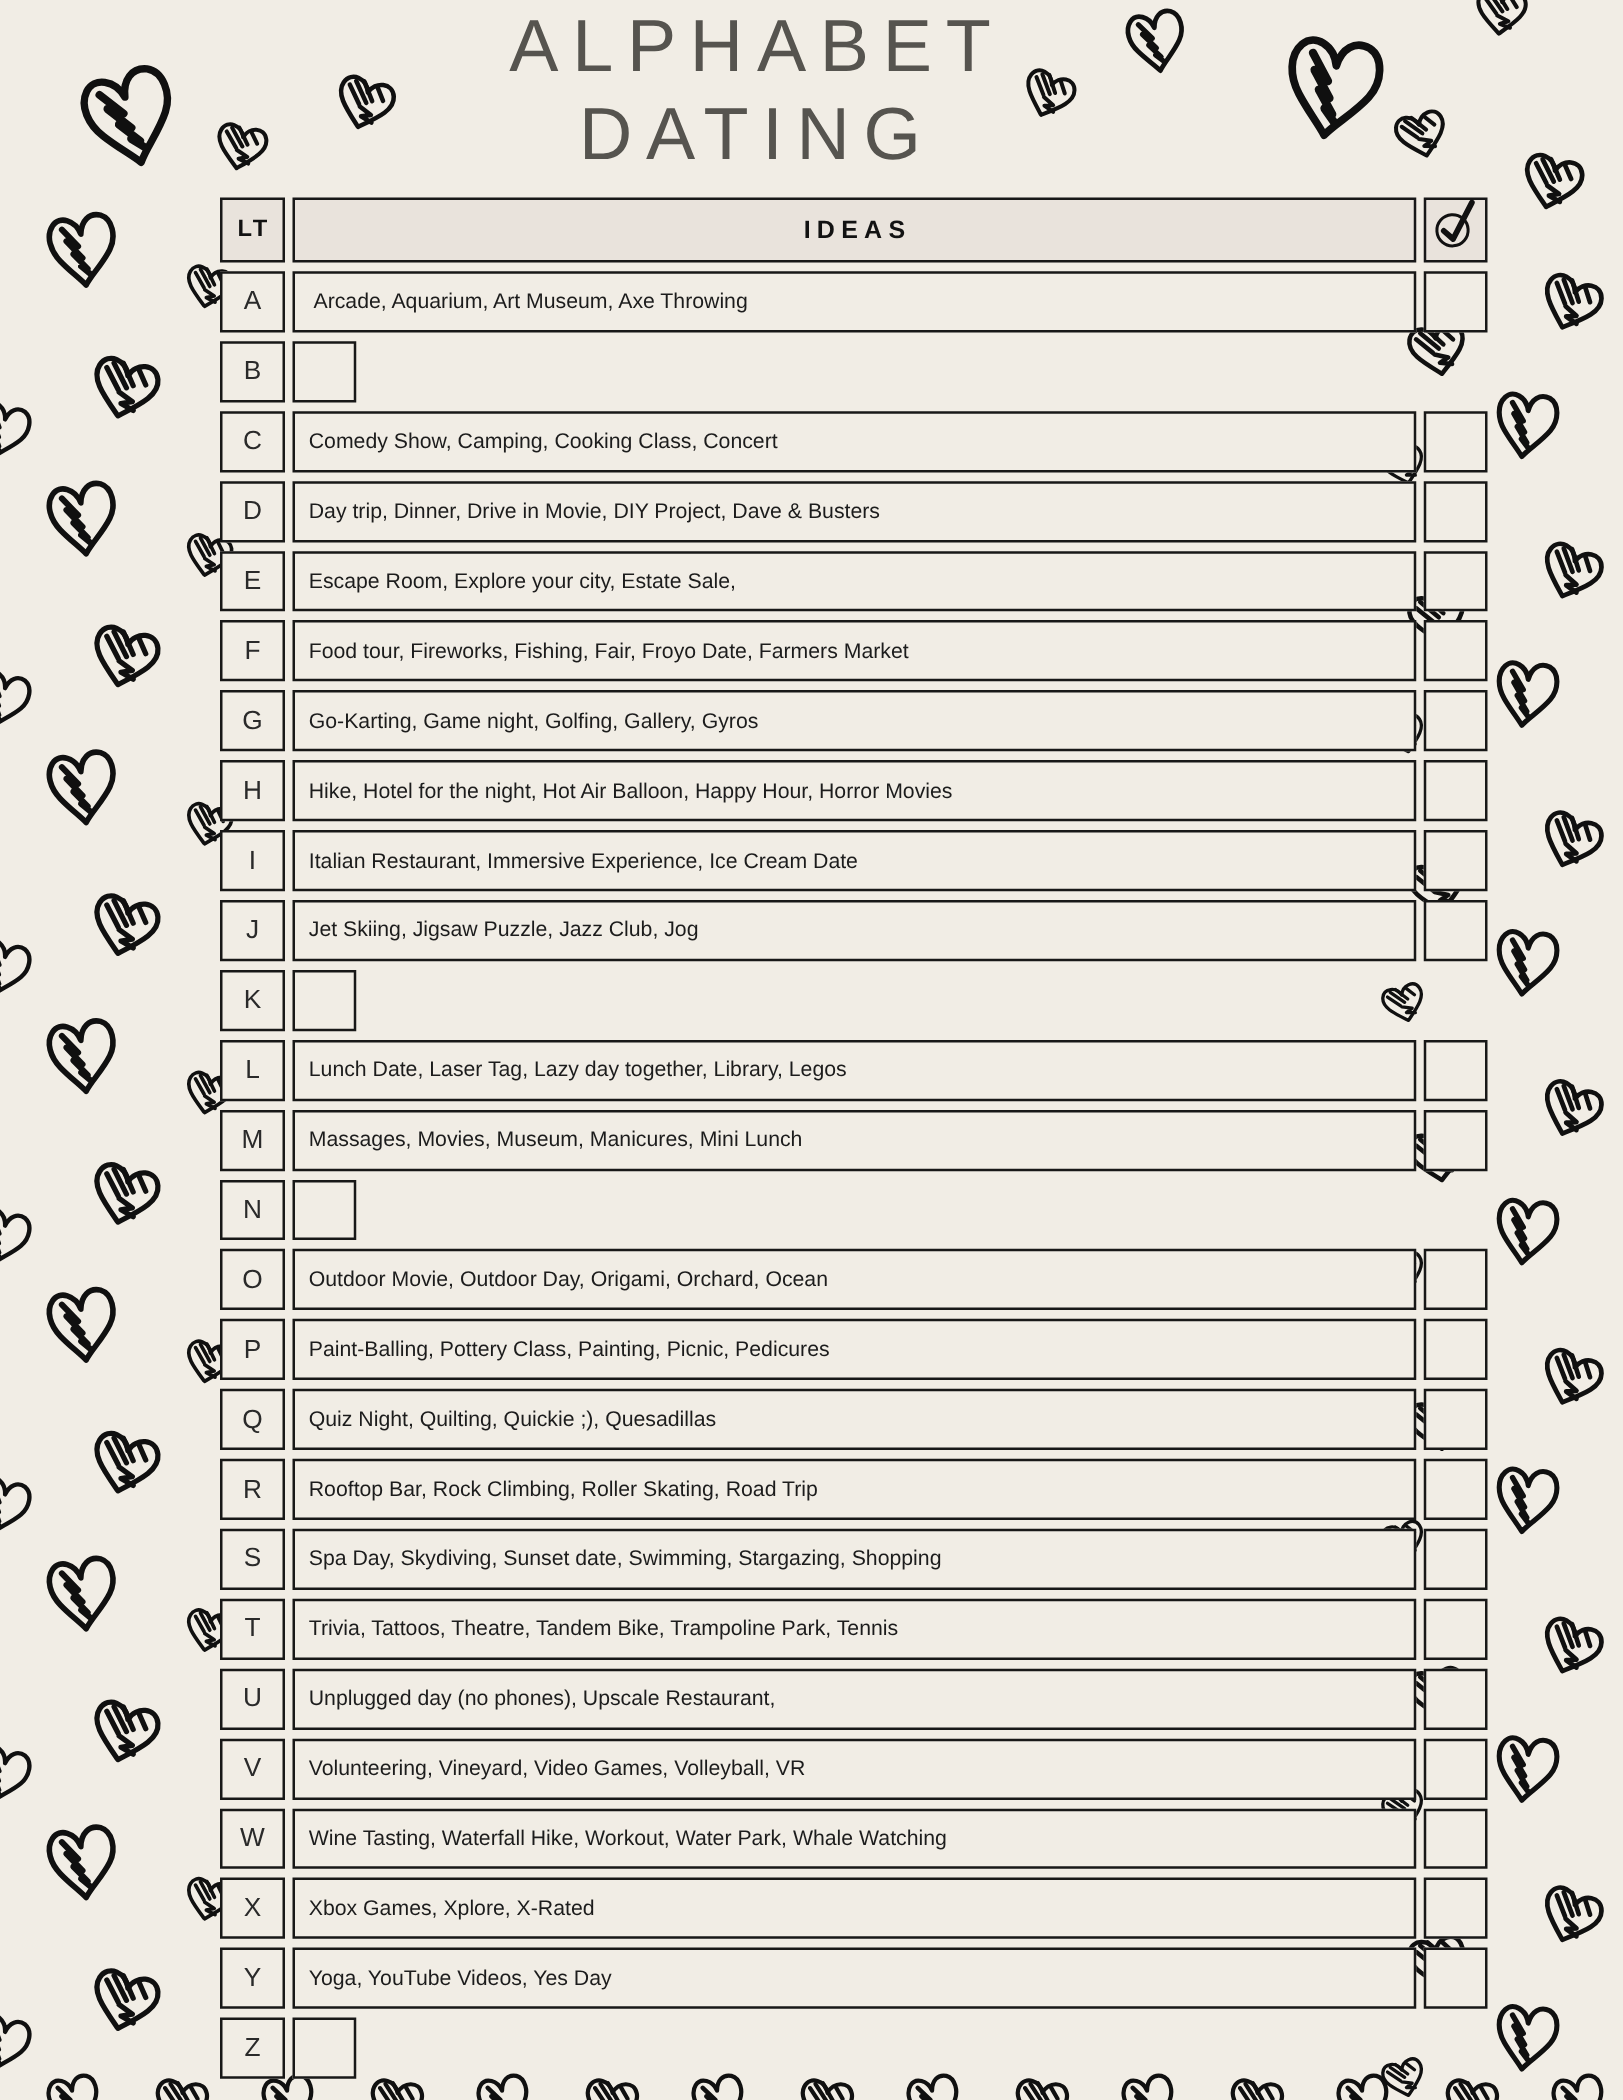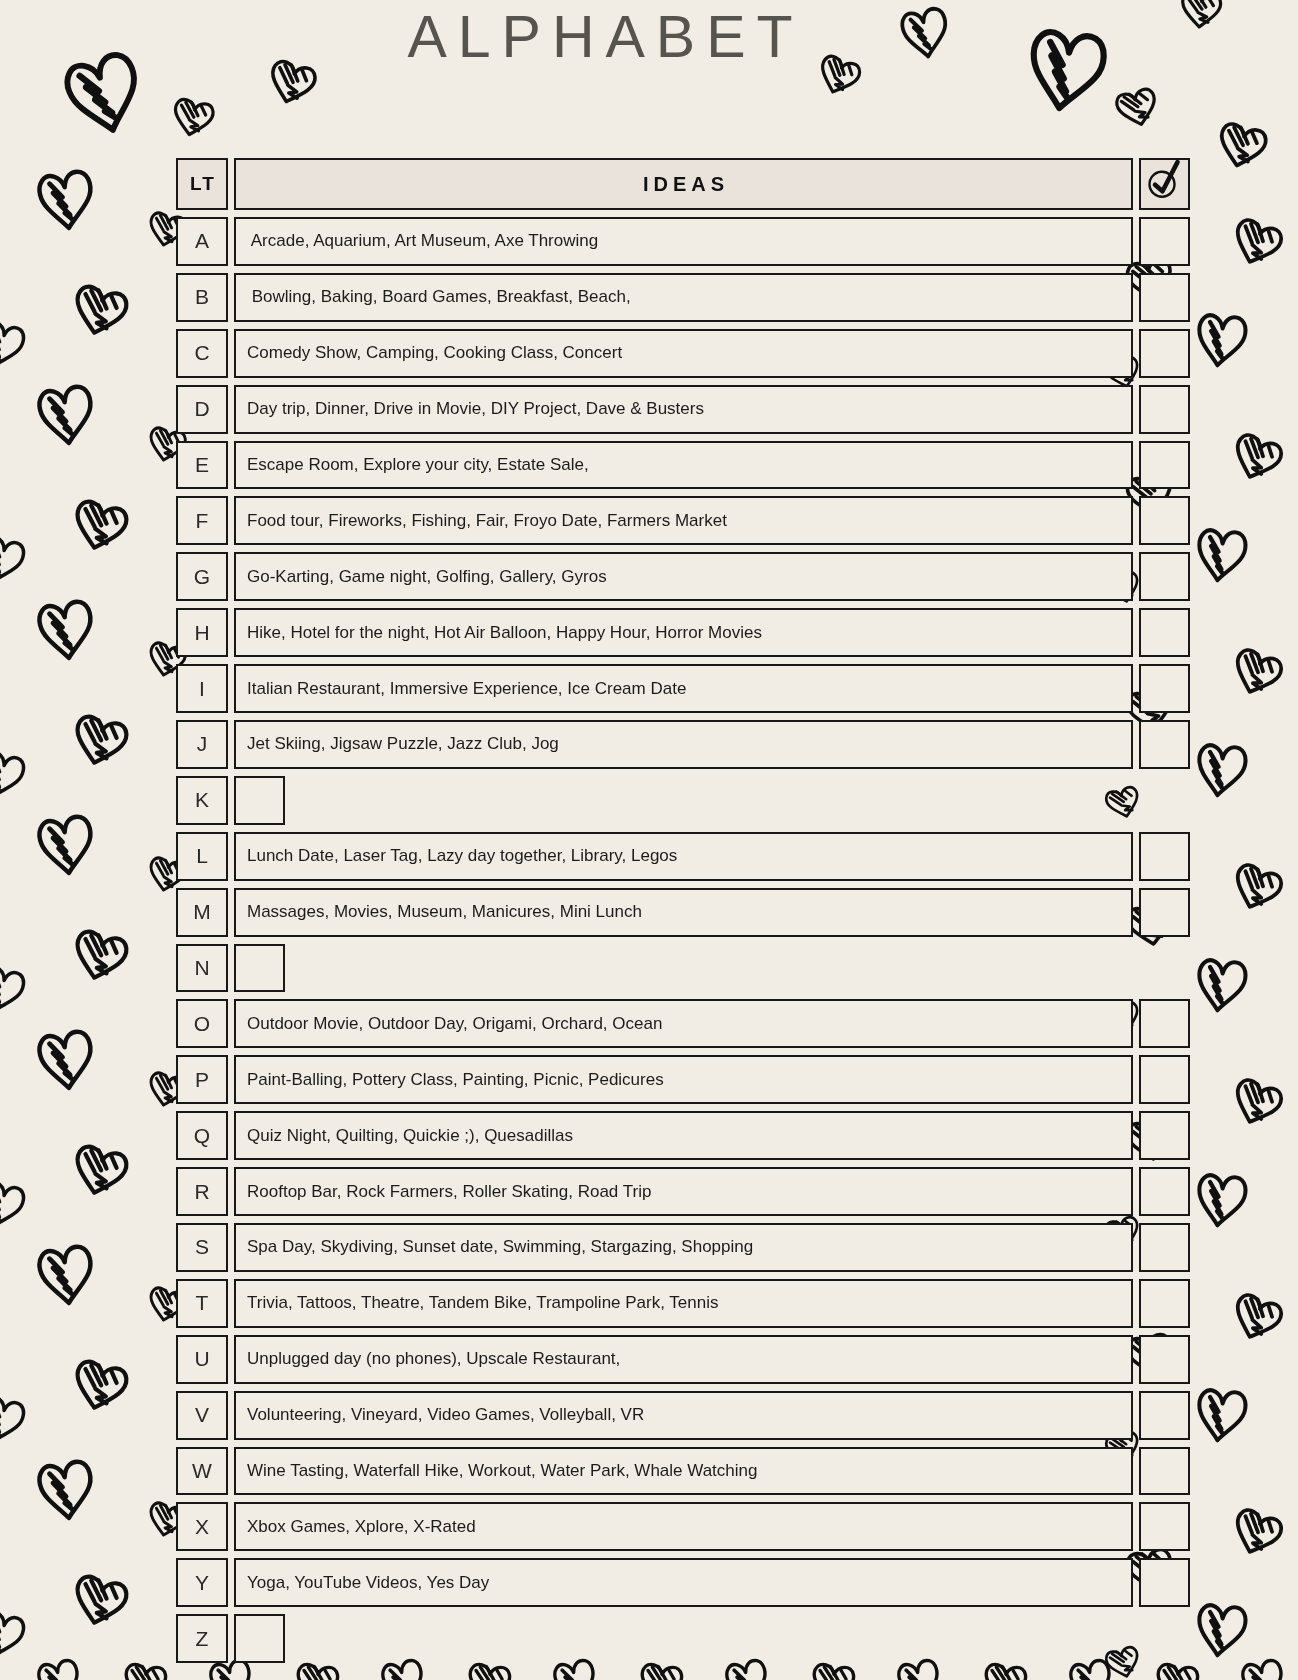--- a/index.html
+++ b/index.html
@@ -134,20 +134,21 @@
     <use href="#heart-r" width="100" height="100" transform="translate(809 1658) scale(0.48) rotate(8 50 50)"></use>
     <use href="#heart-t" width="100" height="100" transform="translate(895 1658) scale(0.48) rotate(-8 50 50)"></use>
     <use href="#heart-r" width="100" height="100" transform="translate(981 1658) scale(0.48) rotate(8 50 50)"></use>
     <use href="#heart-t" width="100" height="100" transform="translate(1067 1658) scale(0.48) rotate(-8 50 50)"></use>
     <use href="#heart-r" width="100" height="100" transform="translate(1153 1658) scale(0.48) rotate(8 50 50)"></use>
     <use href="#heart-t" width="100" height="100" transform="translate(1239 1658) scale(0.48) rotate(-8 50 50)"></use>
   </svg>
 
 <header class="title">
   <div>ALPHABET</div>
+  <div>DATING</div>
 </header>
 
 <main class="sheet">
   <div class="trow header">
     <div class="cell letter">LT</div>
     <div class="cell ideas">IDEAS</div>
     <div class="cell check">
       <svg class="check-icon" viewBox="0 0 40 46">
         <circle cx="16" cy="29" r="12.5" fill="none" stroke="#111" stroke-width="2.4"></circle>
         <path d="M9,29 L16,36 L33,8" fill="none" stroke="#111" stroke-width="4.6" stroke-linecap="round" stroke-linejoin="round"></path>
@@ -156,21 +157,20 @@
   </div>
 
   <div class="trow">
     <div class="cell letter">A</div>
     <div class="cell ideas"> Arcade, Aquarium, Art Museum, Axe Throwing</div>
     <div class="cell check"></div>
   </div>
 
   <div class="trow">
     <div class="cell letter">B</div>
-    <div class="cell ideas"> Bowling, Baking, Board Games, Breakfast, Beach,</div>
     <div class="cell check"></div>
   </div>
 
   <div class="trow">
     <div class="cell letter">C</div>
     <div class="cell ideas">Comedy Show, Camping, Cooking Class, Concert</div>
     <div class="cell check"></div>
   </div>
 
   <div class="trow">
@@ -250,21 +250,21 @@
   </div>
 
   <div class="trow">
     <div class="cell letter">Q</div>
     <div class="cell ideas">Quiz Night, Quilting, Quickie ;), Quesadillas</div>
     <div class="cell check"></div>
   </div>
 
   <div class="trow">
     <div class="cell letter">R</div>
-    <div class="cell ideas">Rooftop Bar, Rock Farmers, Roller Skating, Road Trip</div>
+    <div class="cell ideas">Rooftop Bar, Rock Climbing, Roller Skating, Road Trip</div>
     <div class="cell check"></div>
   </div>
 
   <div class="trow">
     <div class="cell letter">S</div>
     <div class="cell ideas">Spa Day, Skydiving, Sunset date, Swimming, Stargazing, Shopping</div>
     <div class="cell check"></div>
   </div>
 
   <div class="trow">

